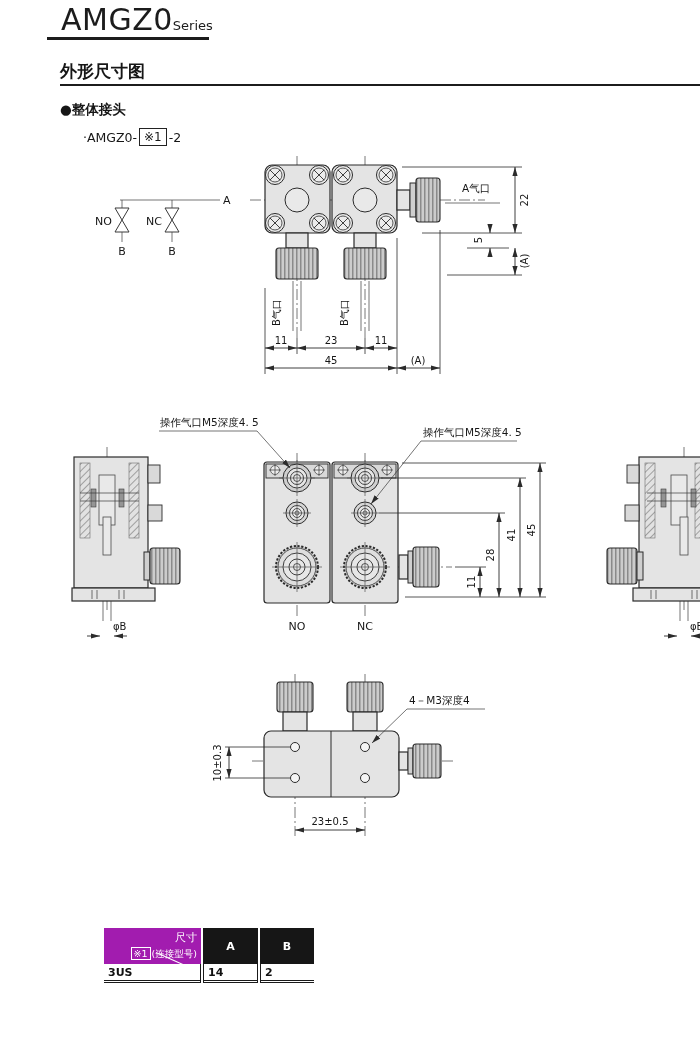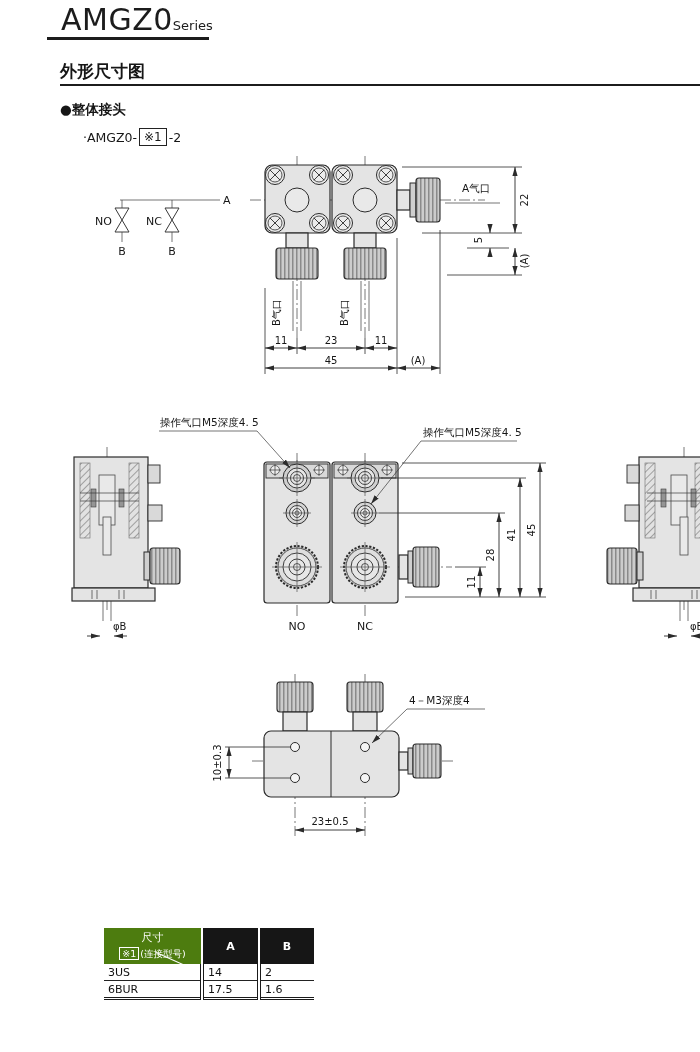--- a/index.html
+++ b/index.html
@@ -25,27 +25,27 @@
   .inner{fill:#e9e9e9;stroke:#4a4a4a;stroke-width:0.8;}
   .dk{fill:#949494;stroke:#3a3a3a;stroke-width:0.6;}
   .knurlf{fill:url(#knurl);stroke:#2b2b2b;stroke-width:1.1;}
   .flange{fill:#cfcfcf;stroke:#2b2b2b;stroke-width:1;}
   .hatchf{fill:url(#hatch);stroke:#6d6d6d;stroke-width:0.6;}
   .lbl{font-family:"DejaVu Sans","Liberation Sans",sans-serif;font-size:10px;fill:#161616;}
   .lbl11{font-size:11px;}
   .lblcn{font-size:10.5px;}
   
   .dim-table{position:absolute;left:57px;top:928px;border-collapse:collapse;font-size:11px;color:#111;}
-  .dim-table th.corner{width:88px;background:#4d7c0f;color:#fff;text-align:center;padding:2px 4px 1px 4px;position:relative;height:33px;font-weight:normal;vertical-align:top;}
+  .dim-table th.corner{width:88px;background:#a21caf;color:#fff;text-align:right;padding:2px 4px 1px 4px;position:relative;height:33px;font-weight:normal;vertical-align:top;}
   .dim-table .colh{width:45px;background:#161616;color:#fff;font-weight:bold;border-left:2px solid #fff;text-align:center;}
   .corner-top{font-size:11px;}
   .corner-bottom{font-size:9.5px;margin-top:2px;white-space:nowrap;}
   .refbox-w{display:inline-block;border:1px solid #fff;padding:0 2px;margin-right:1px;font-size:9.5px;}
   .corner-diag{position:absolute;left:52px;top:24px;width:38px;height:1px;background:#fff;transform:rotate(24deg);transform-origin:left center;}
-  .dim-table tbody td{border-bottom:1.5px solid #222;height:14px;padding:1px 4px;background:#fff;}
+  .dim-table tbody td{border-bottom:1.5px solid #222;height:14px;padding:1px 4px;background:#fff;font-weight:bold;}
   .dim-table td.num{border-left:4px double #1a1a1a;width:45px;}
   .dim-table td.model{width:88px;text-align:left;}
   .dim-table tbody tr:last-child td{border-bottom:3px double #1a1a1a;}
 </style>
 </head>
 <body>
 
 <div class="page">
 
   <svg width="0" height="0" style="position:absolute" aria-hidden="true">
@@ -351,21 +351,16 @@
         <th class="colh">A</th>
         <th class="colh">B</th>
       </tr>
     </thead>
     <tbody>
       <tr>
         <td class="model">3US</td>
         <td class="num">14</td>
         <td class="num">2</td>
       </tr>
-      <tr>
-        <td class="model">6BUR</td>
-        <td class="num">17.5</td>
-        <td class="num">1.6</td>
-      </tr>
     </tbody>
   </table>
 
 </div>
 
 </body></html>

